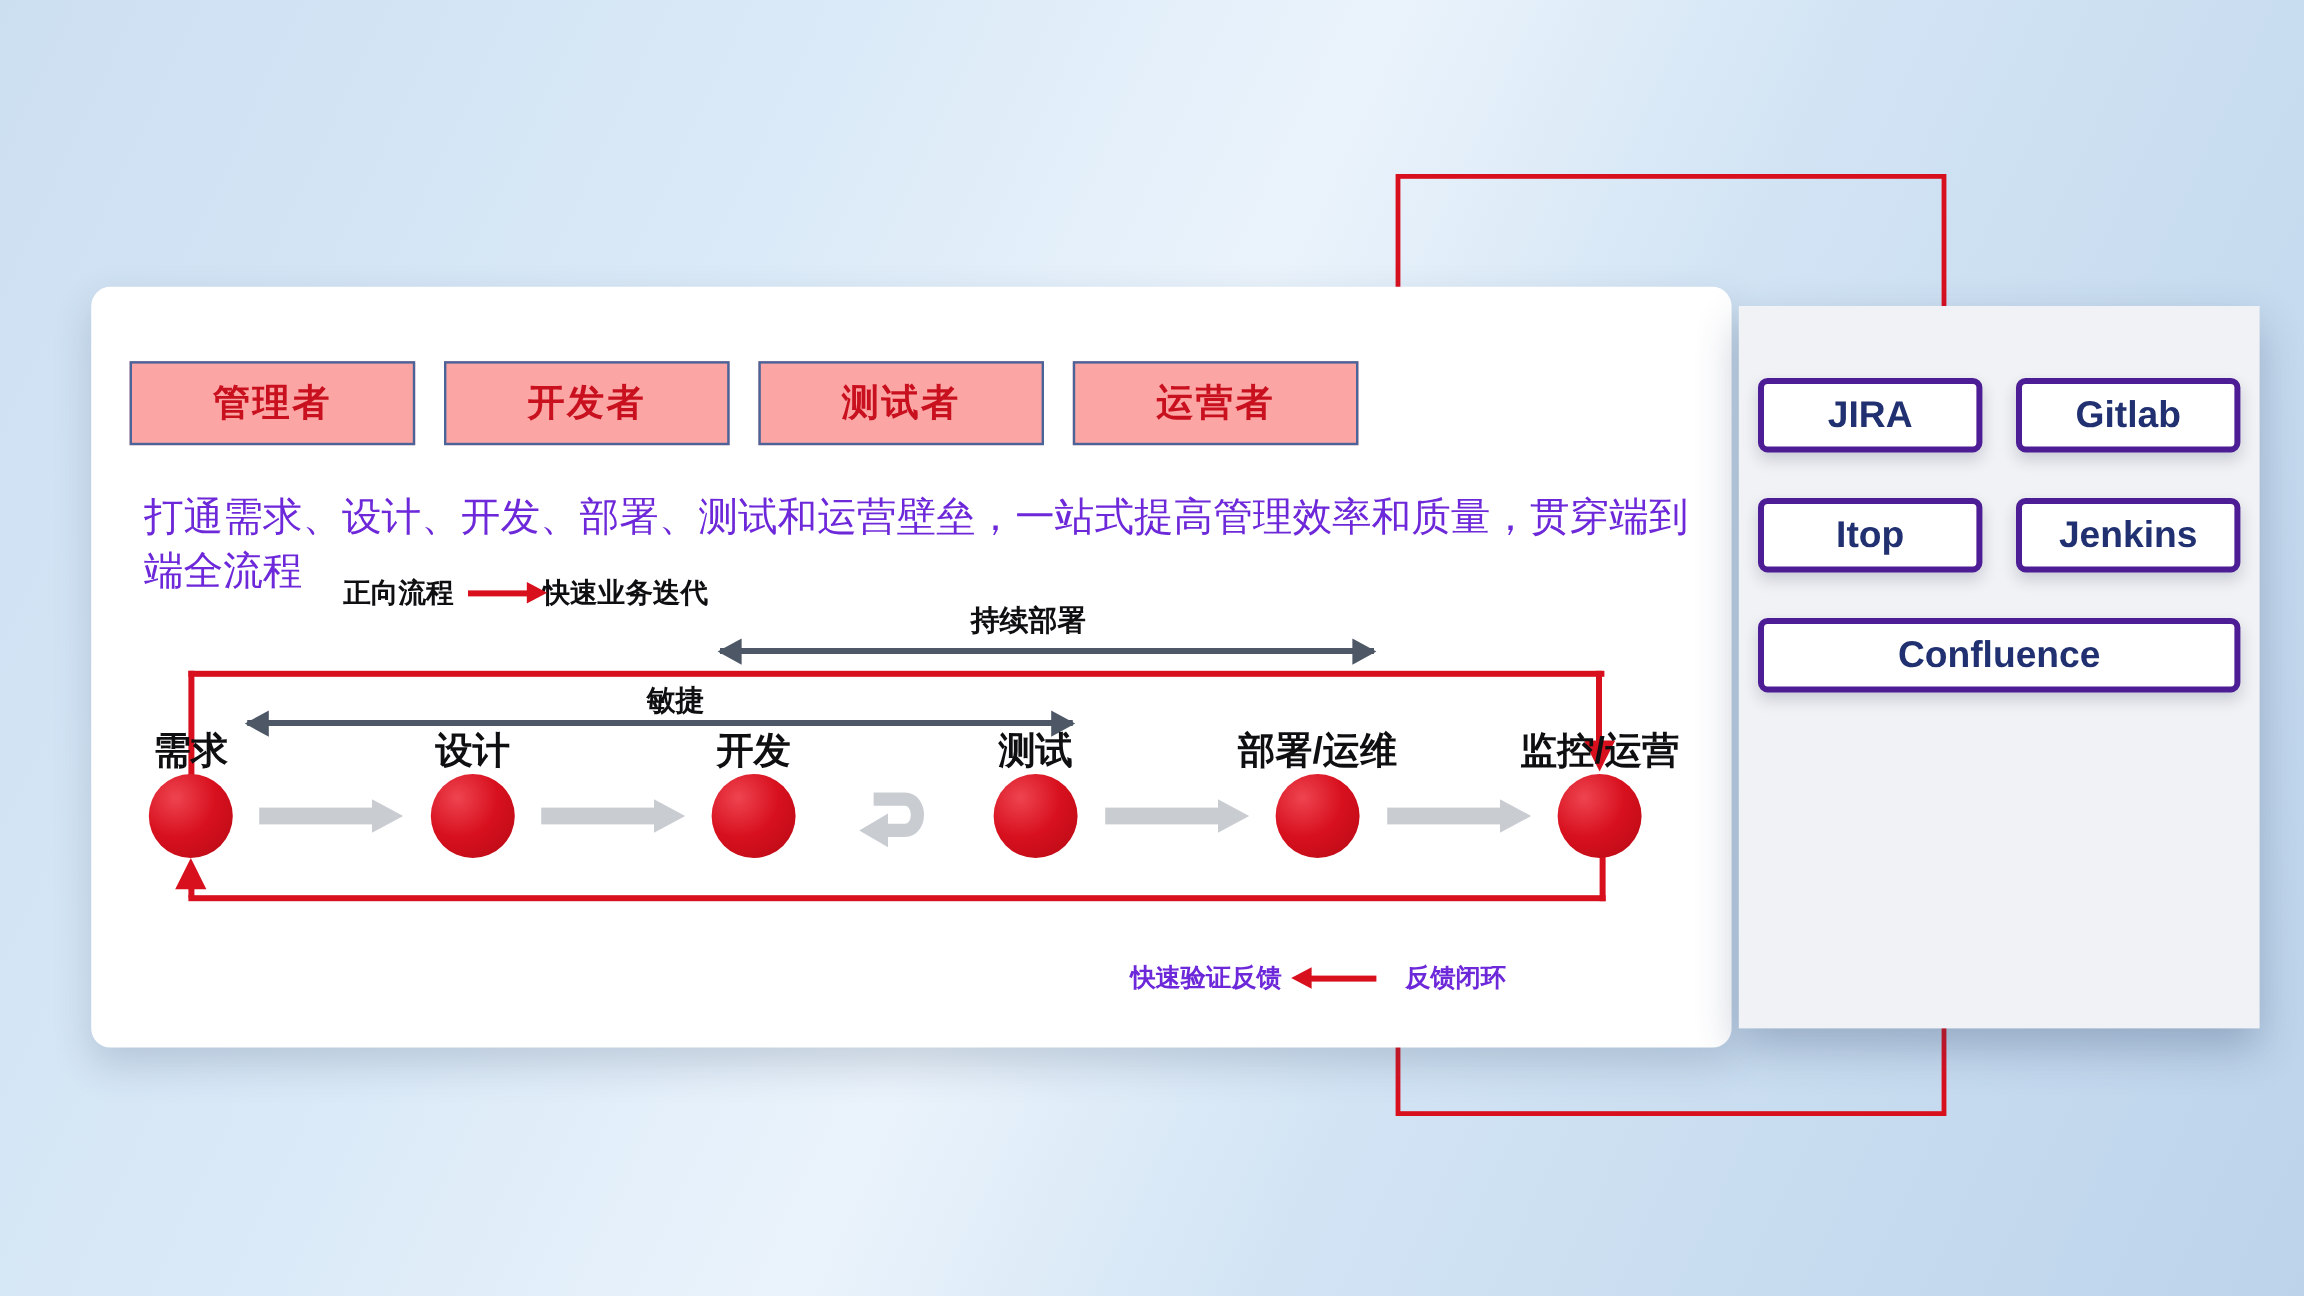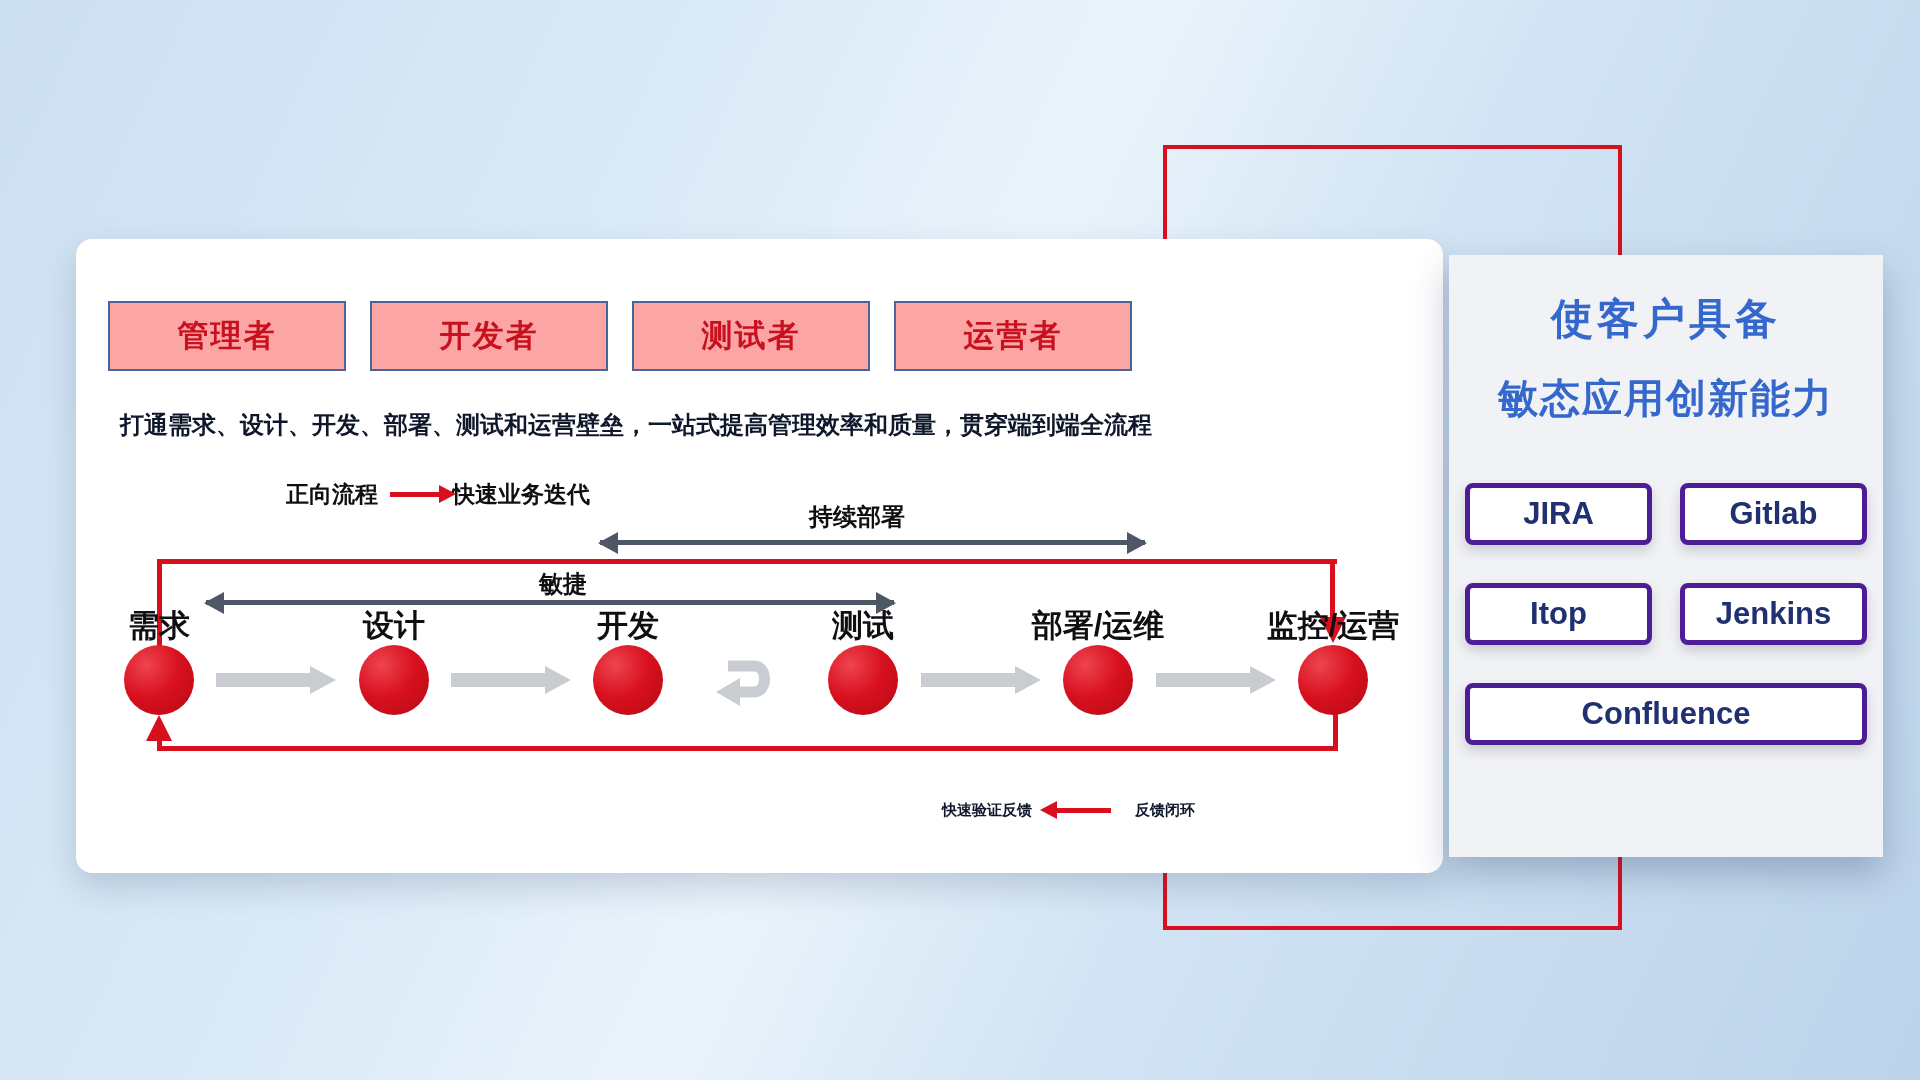--- a/index.html
+++ b/index.html
@@ -27,21 +27,21 @@
   .roles { position:absolute; left:32px; top:62px; display:flex; gap:24px; }
   .role-box {
     width:238px; height:70px; background:#fca5a5;
     border:2px solid #4a6399;
     display:flex; align-items:center; justify-content:center;
     font-size:31px; font-weight:bold; color:#c8101e; letter-spacing:2px;
   }
 
   .subtitle {
     position:absolute; left:44px; top:170px; width:1310px;
-    font-size:24px; font-weight:bold; color:#0f172a;
+    font-size:33px; font-weight:normal; color:#6d28d9;
   }
 
   .legend-forward {
     position:absolute; left:210px; top:240px;
     display:flex; align-items:center; gap:12px;
     font-size:23px; font-weight:bold; color:#0f0f12;
   }
 
   
   .arrow-right-red { position:relative; width:50px; height:5px; background:#d8101e; }
@@ -108,21 +108,21 @@
   .garrow { position:absolute; top:434px; width:94px; height:14px; background:#c9cdd2; z-index:1; }
   .garrow::after {
     content:""; position:absolute; right:-26px; top:-7px;
     border-left:26px solid #c9cdd2; border-top:14px solid transparent; border-bottom:14px solid transparent;
   }
   .loop-icon { position:absolute; left:628px; top:412px; z-index:1; }
 
   .legend-feedback {
     position:absolute; left:866px; top:562px;
     display:flex; align-items:center; gap:24px;
-    font-size:15px; font-weight:bold; color:#0f172a;
+    font-size:21px; font-weight:bold; color:#6d28d9;
   }
 
   
   .capability-panel {
     position:absolute; left:1449px; top:255px; width:434px; height:602px;
     background:#f1f2f5; box-shadow:0 16px 34px rgba(40,60,100,.30); z-index:2;
   }
   .cap-title { padding-top:38px; text-align:center; color:#3568cc; font-weight:bold; }
   .cap-title-line1 { font-size:42px; line-height:52px; letter-spacing:4px; }
   .cap-title-line2 { font-size:40px; line-height:50px; margin-top:28px; letter-spacing:2px; }
@@ -202,24 +202,20 @@
 
     <div class="legend-feedback">
       <span>快速验证反馈</span>
       <span class="arrow-left-red"></span>
       <span>反馈闭环</span>
     </div>
 
   </div>
 
   <div class="capability-panel">
-    <div class="cap-title">
-      <div class="cap-title-line1">使客户具备</div>
-      <div class="cap-title-line2">敏态应用创新能力</div>
-    </div>
     <div class="tools">
       <div class="tool-box">JIRA</div>
       <div class="tool-box">Gitlab</div>
       <div class="tool-box">Itop</div>
       <div class="tool-box">Jenkins</div>
       <div class="tool-box tool-wide">Confluence</div>
     </div>
   </div>
 
 </div>

